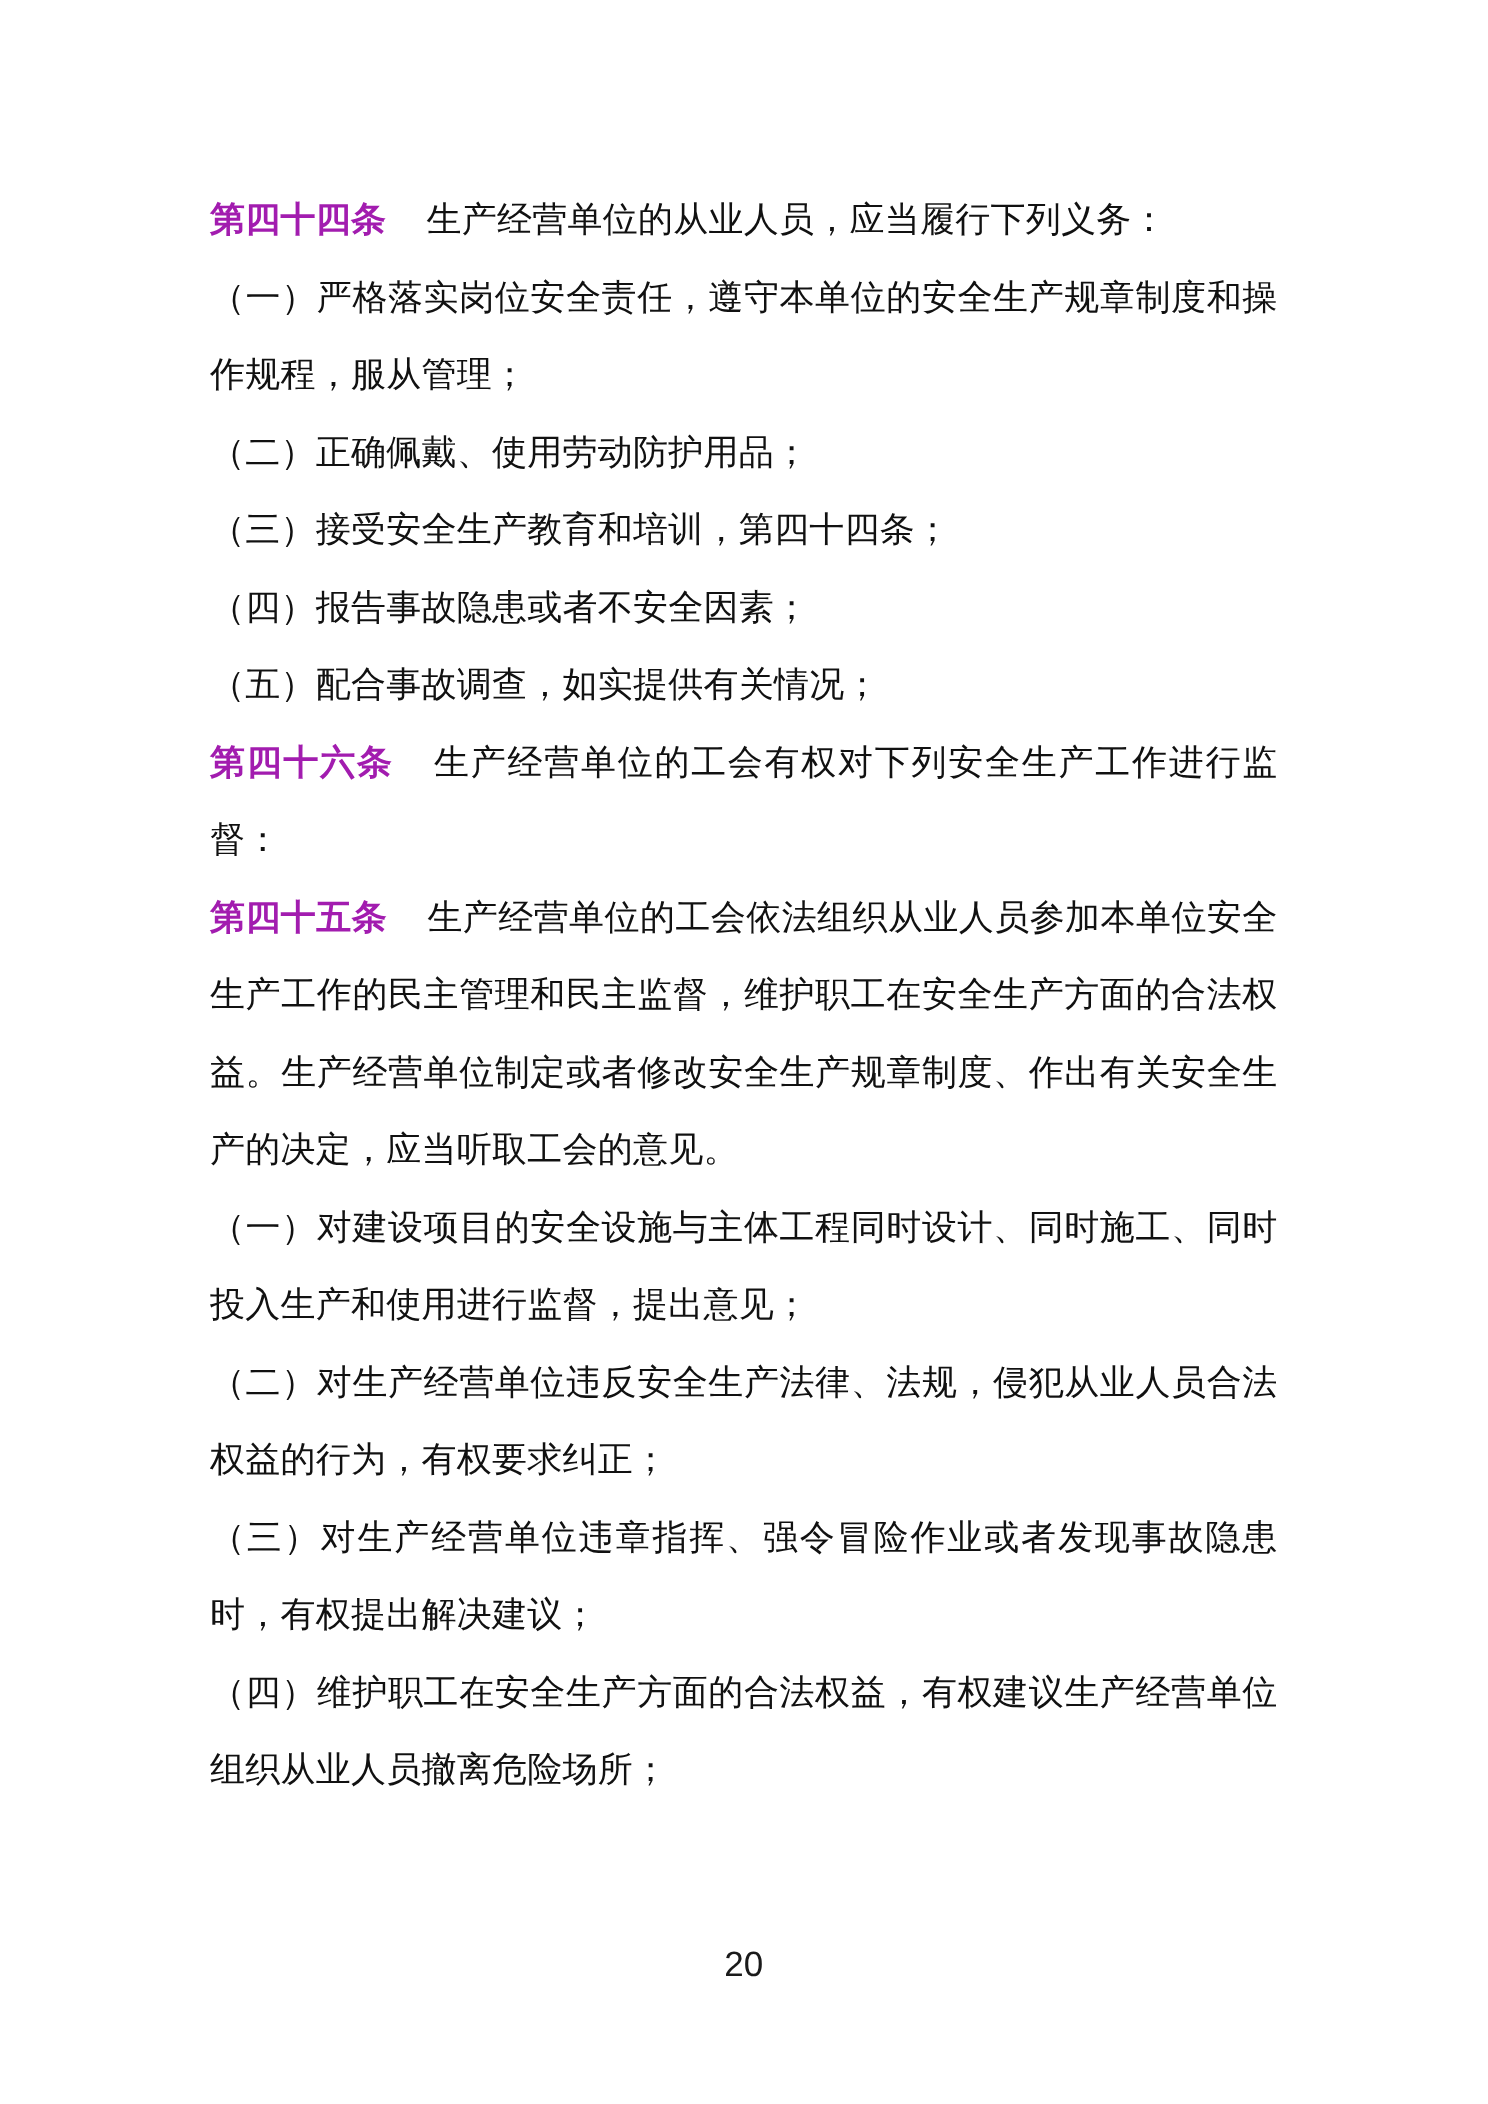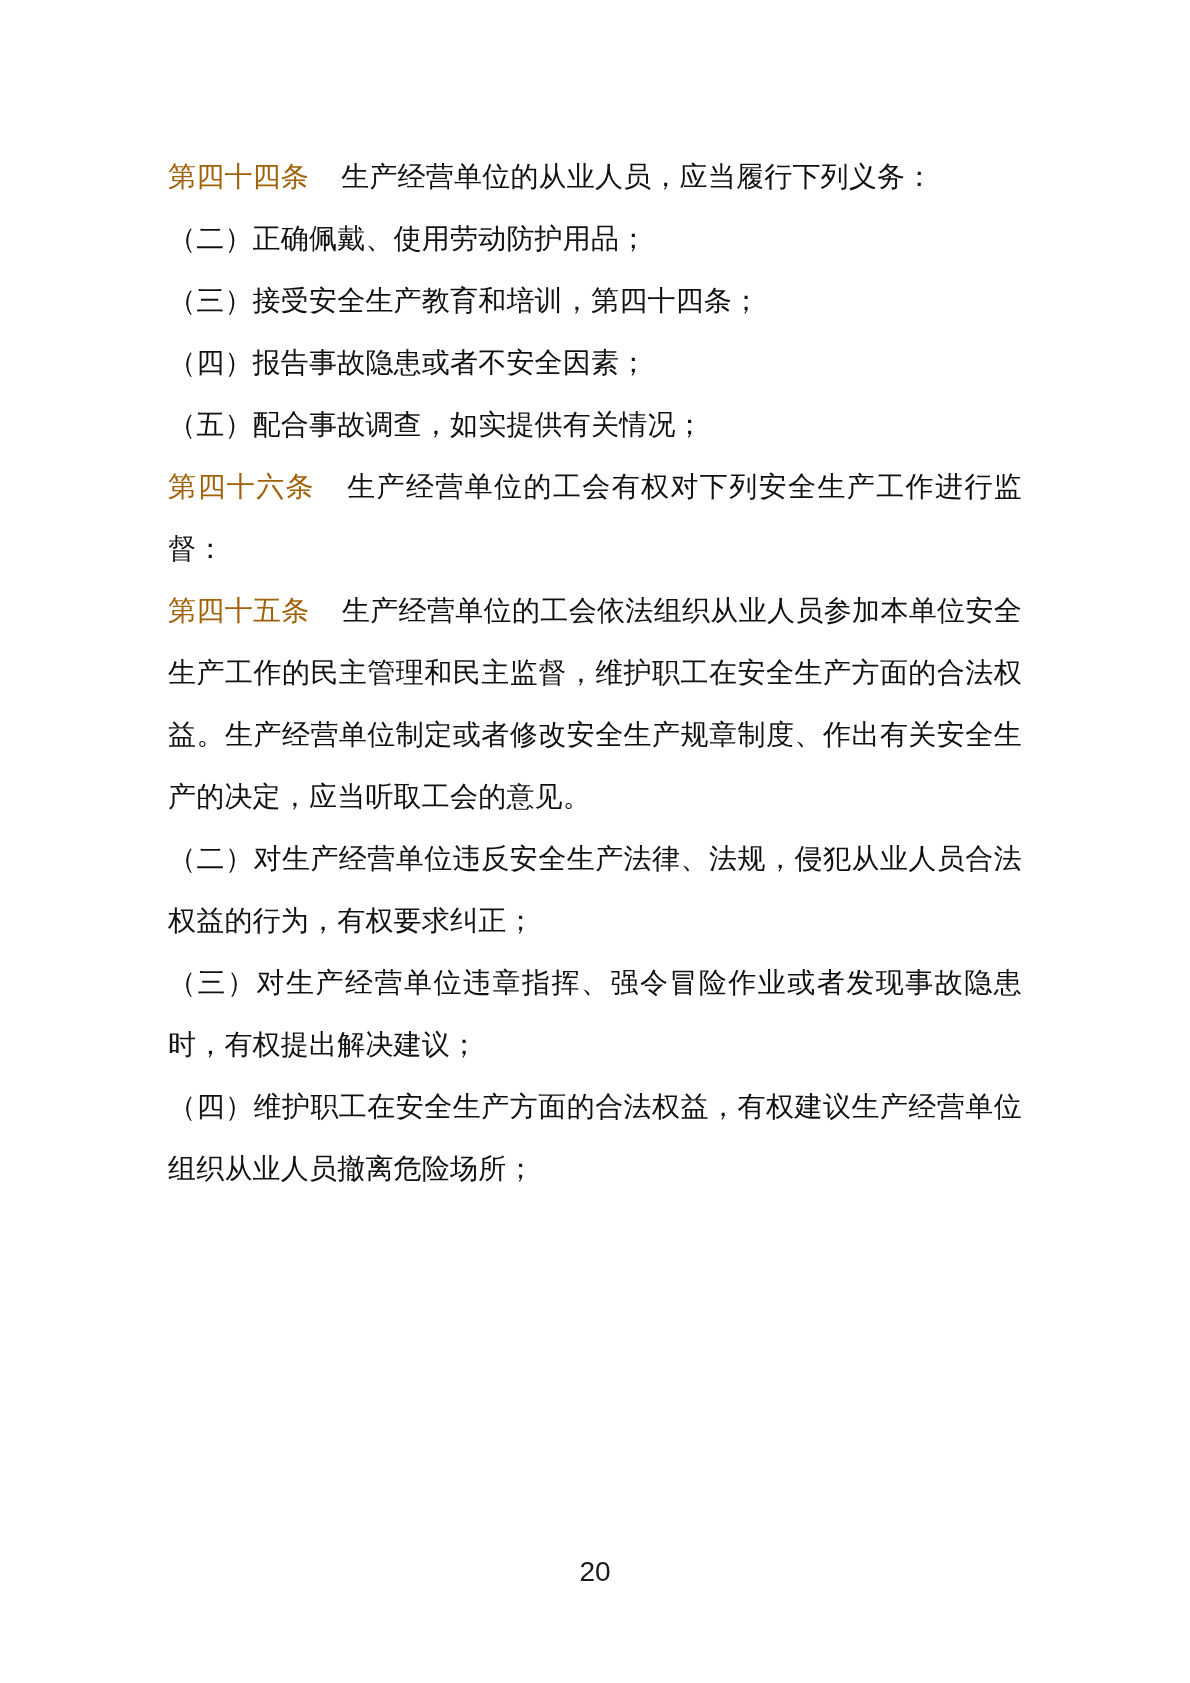--- a/index.html
+++ b/index.html
@@ -28,49 +28,51 @@
     margin: 0;
     font-size: 28px;
     line-height: 62px;
     text-align: justify;
     text-align-last: left;
     text-justify: inter-character;
     word-break: normal;
     letter-spacing: 0.2px;
   }
   .article-num {
-    font-weight: normal;
+    font-weight: bold;
     margin-right: 1.15em;
-    color: #a16207;
+    color: #a21caf;
   }
   .page-footer {
     position: absolute;
     top: 1556px;
     left: 0;
     width: 100%;
     text-align: center;
   }
   .page-number {
     font-family: "Liberation Sans", "DejaVu Sans", sans-serif;
     font-size: 28px;
     color: #1a1a1a;
   }
 </style>
 </head>
 <body>
 
 <main class="page">
   <section class="doc-body">
       <p class="para article"><span class="article-num">第四十四条</span>生产经营单位的从业人员，应当履行下列义务：</p>
+      <p class="para clause">（一）严格落实岗位安全责任，遵守本单位的安全生产规章制度和操作规程，服从管理；</p>
       <p class="para clause">（二）正确佩戴、使用劳动防护用品；</p>
       <p class="para clause">（三）接受安全生产教育和培训，第四十四条；</p>
       <p class="para clause">（四）报告事故隐患或者不安全因素；</p>
       <p class="para clause">（五）配合事故调查，如实提供有关情况；</p>
       <p class="para article"><span class="article-num">第四十六条</span>生产经营单位的工会有权对下列安全生产工作进行监督：</p>
       <p class="para article"><span class="article-num">第四十五条</span>生产经营单位的工会依法组织从业人员参加本单位安全生产工作的民主管理和民主监督，维护职工在安全生产方面的合法权益。生产经营单位制定或者修改安全生产规章制度、作出有关安全生产的决定，应当听取工会的意见。</p>
+      <p class="para clause">（一）对建设项目的安全设施与主体工程同时设计、同时施工、同时投入生产和使用进行监督，提出意见；</p>
       <p class="para clause">（二）对生产经营单位违反安全生产法律、法规，侵犯从业人员合法权益的行为，有权要求纠正；</p>
       <p class="para clause">（三）对生产经营单位违章指挥、强令冒险作业或者发现事故隐患时，有权提出解决建议；</p>
       <p class="para clause">（四）维护职工在安全生产方面的合法权益，有权建议生产经营单位组织从业人员撤离危险场所；</p>
     </section>
   <footer class="page-footer">
     <span class="page-number">20</span>
   </footer>
 </main>
 
 </body></html>

